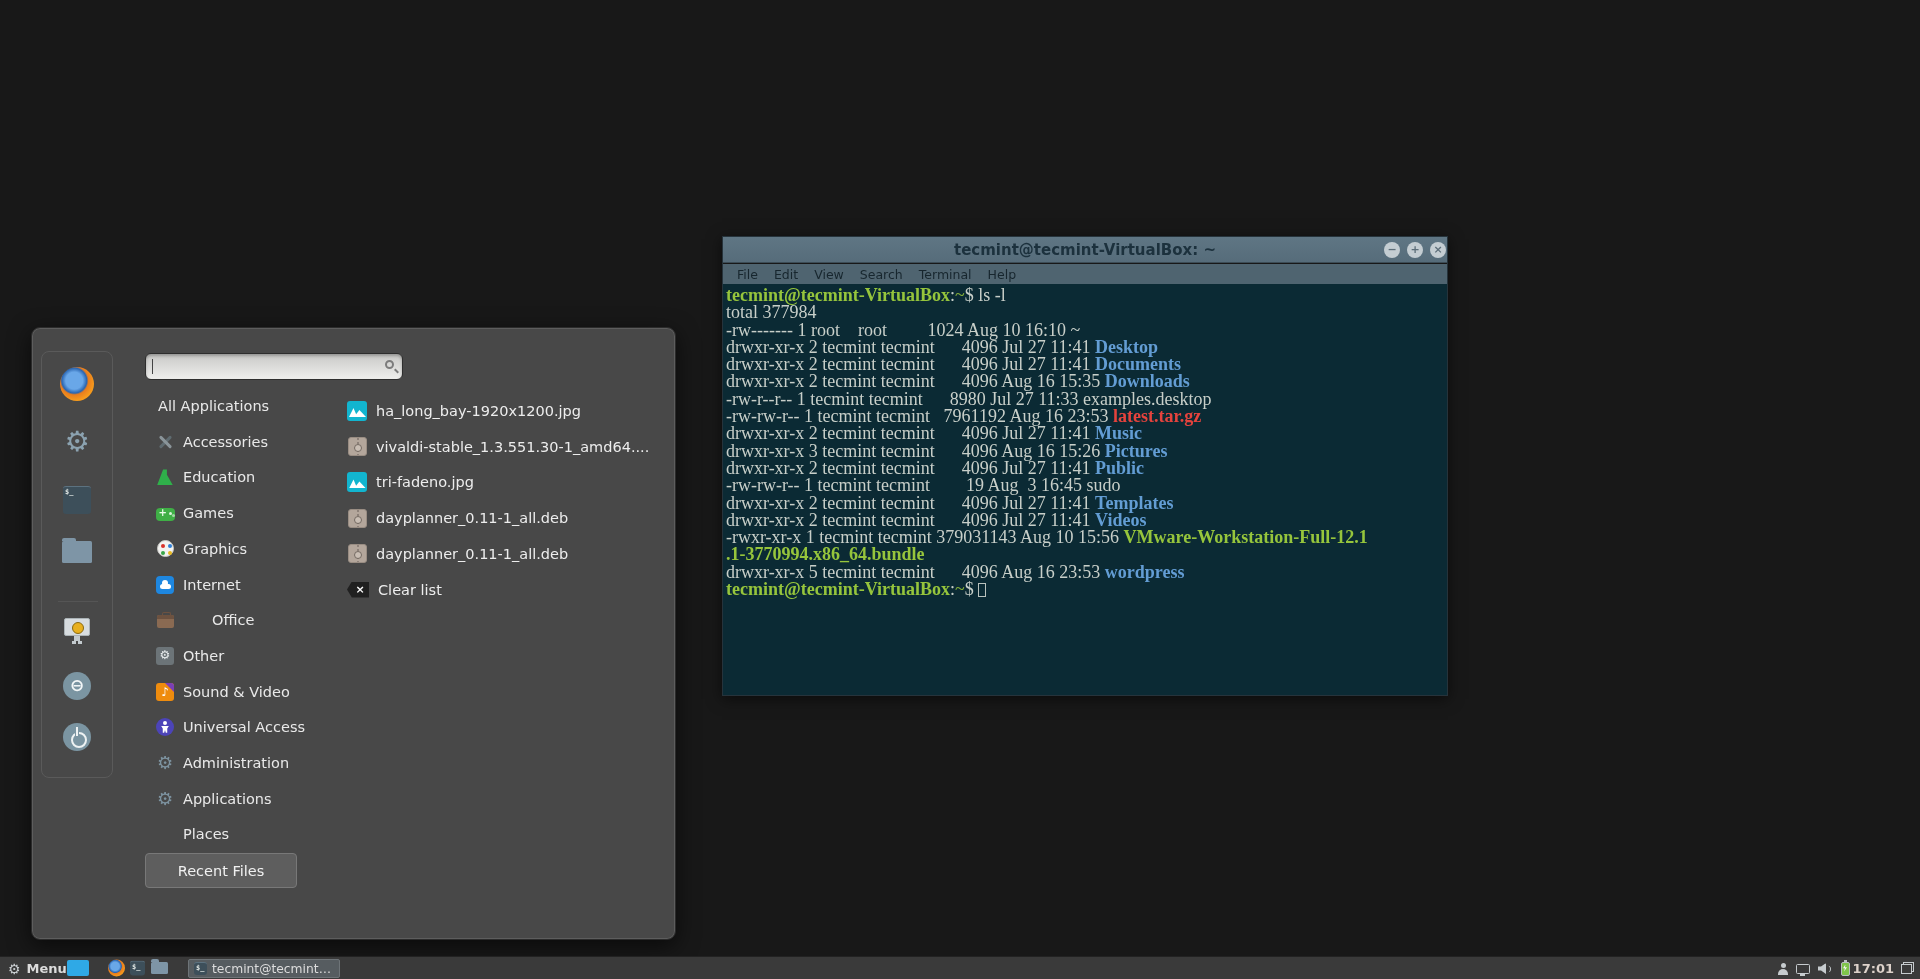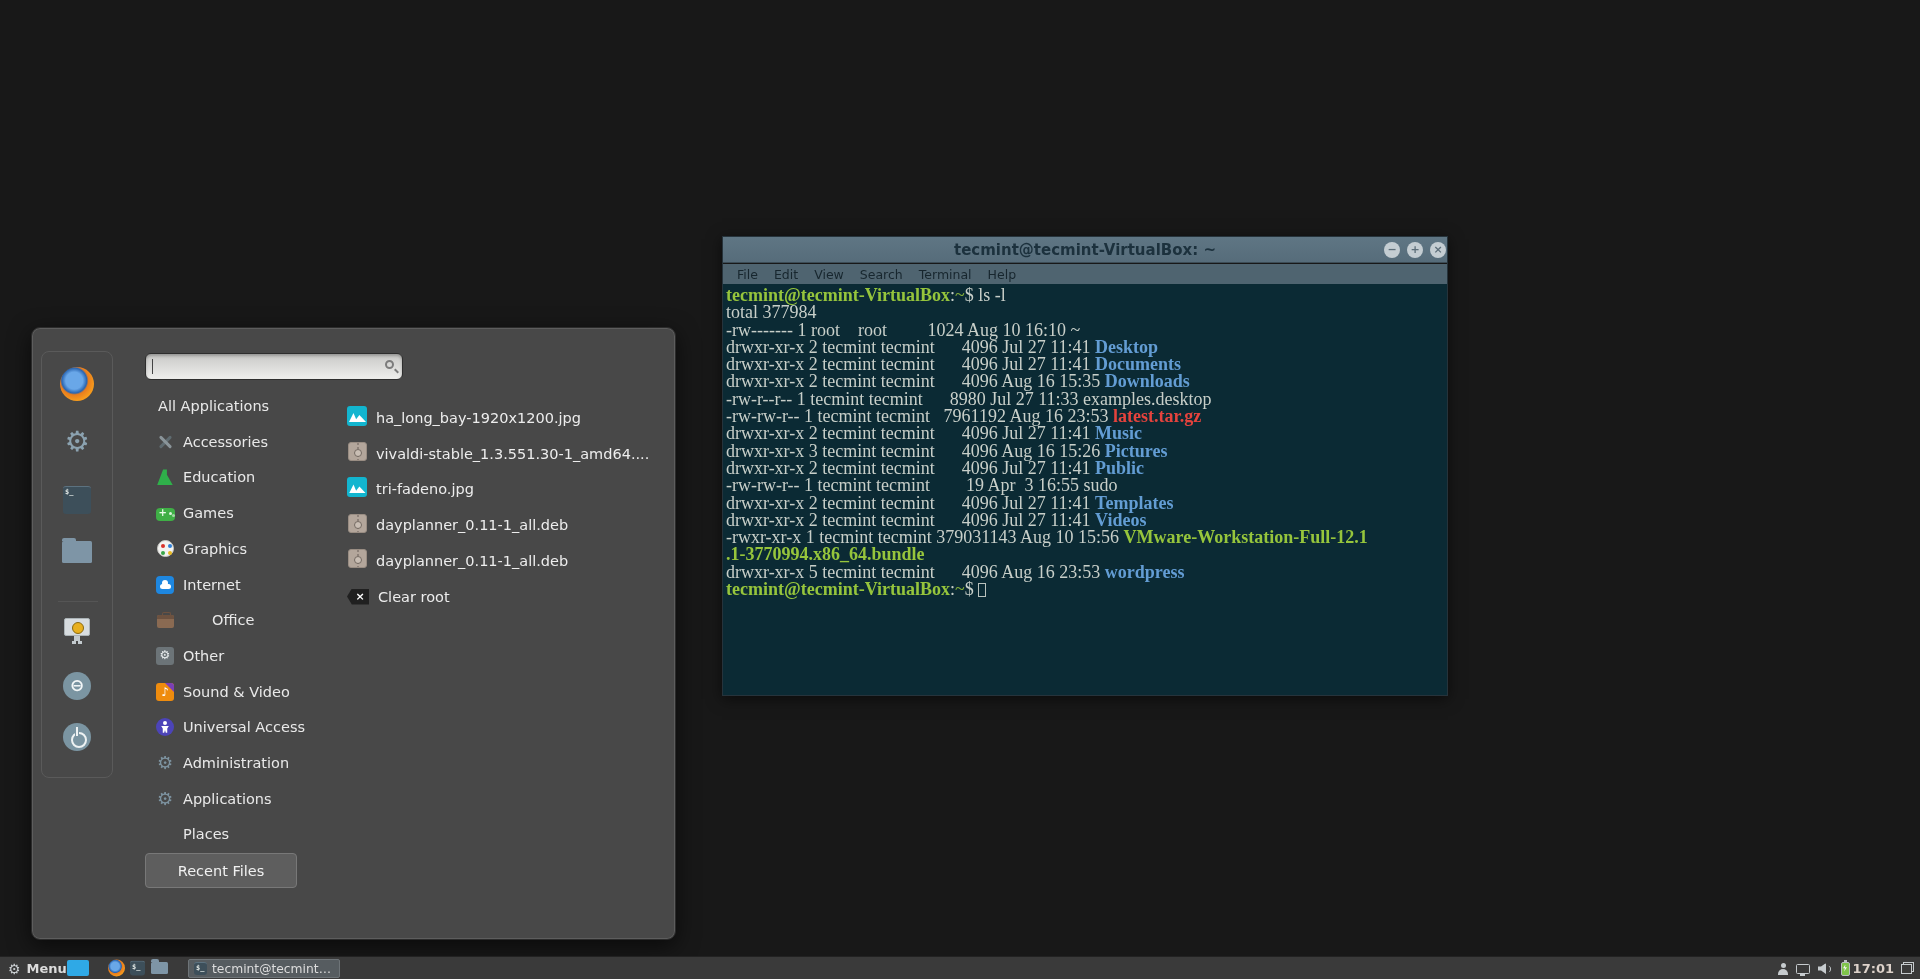--- a/index.html
+++ b/index.html
@@ -48,21 +48,21 @@
   #search-caret { position:absolute; left:7px; top:6px; width:1px; height:15px; background:#444; }
   .magnifier { position:absolute; right:9px; top:7px; width:9px; height:9px;
               border:2px solid #7c7c7c; border-radius:50%; }
   .magnifier::after { content:""; position:absolute; left:7px; top:8px; width:5px; height:2px;
               background:#7c7c7c; transform:rotate(45deg); }
   #categories { position:absolute; left:120px; top:0; width:190px; }
   .cat-row { position:absolute; height:30px; display:flex; align-items:center; gap:8px; }
   .cat-label { font-size:14.5px; color:#e9e9e9; white-space:nowrap; }
   .iconbox { width:20px; height:20px; display:flex; align-items:center; justify-content:center; flex:none; }
   #recent-list { position:absolute; left:315px; top:0; width:300px; }
-  .recent-row { position:absolute; height:30px; display:flex; align-items:flex-end; gap:9px; }
+  .recent-row { position:absolute; height:30px; display:flex; align-items:center; gap:9px; }
   .recent-label { font-size:14.5px; color:#ededed; white-space:nowrap; }
   #recent-files-btn { position:absolute; left:113px; top:525px; width:152px; height:35px;
               background:#5e5e5e; border:1px solid #787878; border-radius:4px;
               display:flex; align-items:center; justify-content:center;
               font-size:14.5px; color:#f0f0f0; }
 
   
   #taskbar { position:absolute; left:0; bottom:0; width:1920px; height:23px;
               background:#3a3a3a; border-top:1px solid #222; }
   #menu-button { position:absolute; left:4px; top:0; height:23px; display:flex;
@@ -216,21 +216,21 @@
         <div class="tline"><span class="c-fg">total 377984</span></div>
         <div class="tline"><span class="c-fg">-rw------- 1 root    root         1024 Aug 10 16:10 ~</span></div>
         <div class="tline"><span class="c-fg">drwxr-xr-x 2 tecmint tecmint      4096 Jul 27 11:41 </span><span class="c-b">Desktop</span></div>
         <div class="tline"><span class="c-fg">drwxr-xr-x 2 tecmint tecmint      4096 Jul 27 11:41 </span><span class="c-b">Documents</span></div>
         <div class="tline"><span class="c-fg">drwxr-xr-x 2 tecmint tecmint      4096 Aug 16 15:35 </span><span class="c-b">Downloads</span></div>
         <div class="tline"><span class="c-fg">-rw-r--r-- 1 tecmint tecmint      8980 Jul 27 11:33 examples.desktop</span></div>
         <div class="tline"><span class="c-fg">-rw-rw-r-- 1 tecmint tecmint   7961192 Aug 16 23:53 </span><span class="c-r">latest.tar.gz</span></div>
         <div class="tline"><span class="c-fg">drwxr-xr-x 2 tecmint tecmint      4096 Jul 27 11:41 </span><span class="c-b">Music</span></div>
         <div class="tline"><span class="c-fg">drwxr-xr-x 3 tecmint tecmint      4096 Aug 16 15:26 </span><span class="c-b">Pictures</span></div>
         <div class="tline"><span class="c-fg">drwxr-xr-x 2 tecmint tecmint      4096 Jul 27 11:41 </span><span class="c-b">Public</span></div>
-        <div class="tline"><span class="c-fg">-rw-rw-r-- 1 tecmint tecmint        19 Apr  3 16:55 sudo</span></div>
+        <div class="tline"><span class="c-fg">-rw-rw-r-- 1 tecmint tecmint        19 Aug  3 16:45 sudo</span></div>
         <div class="tline"><span class="c-fg">drwxr-xr-x 2 tecmint tecmint      4096 Jul 27 11:41 </span><span class="c-b">Templates</span></div>
         <div class="tline"><span class="c-fg">drwxr-xr-x 2 tecmint tecmint      4096 Jul 27 11:41 </span><span class="c-b">Videos</span></div>
         <div class="tline"><span class="c-fg">-rwxr-xr-x 1 tecmint tecmint 379031143 Aug 10 15:56 </span><span class="c-g">VMware-Workstation-Full-12.1</span></div>
         <div class="tline"><span class="c-g">.1-3770994.x86_64.bundle</span></div>
         <div class="tline"><span class="c-fg">drwxr-xr-x 5 tecmint tecmint      4096 Aug 16 23:53 </span><span class="c-b">wordpress</span></div>
         <div class="tline"><span class="c-g">tecmint@tecmint-VirtualBox</span><span class="c-fg">:</span><span class="c-gn">~</span><span class="c-fg">$ </span><span class="term-cursor"></span></div>
       </div>
   </div>
 
   <div id="app-menu">
@@ -364,21 +364,21 @@
           <span class="recent-label">dayplanner_0.11-1_all.deb</span>
         </div>
         <div class="recent-row" style="top: 210.8px; left: 0px;">
           <span class="iconbox">
             <span class="icon-package"></span>
           </span>
           <span class="recent-label">dayplanner_0.11-1_all.deb</span>
         </div>
         <div class="recent-row" style="top: 246.5px; left: 0px;">
           <span class="icon-clear">×</span>
-          <span class="recent-label">Clear root</span>
+          <span class="recent-label">Clear list</span>
         </div>
       </div>
     <div id="recent-files-btn">Recent Files</div>
   </div>
 
   <div id="taskbar">
     <div id="menu-button">
       <span class="icon-menu-gear">⚙</span>
       <span id="menu-label">Menu</span>
     </div>

